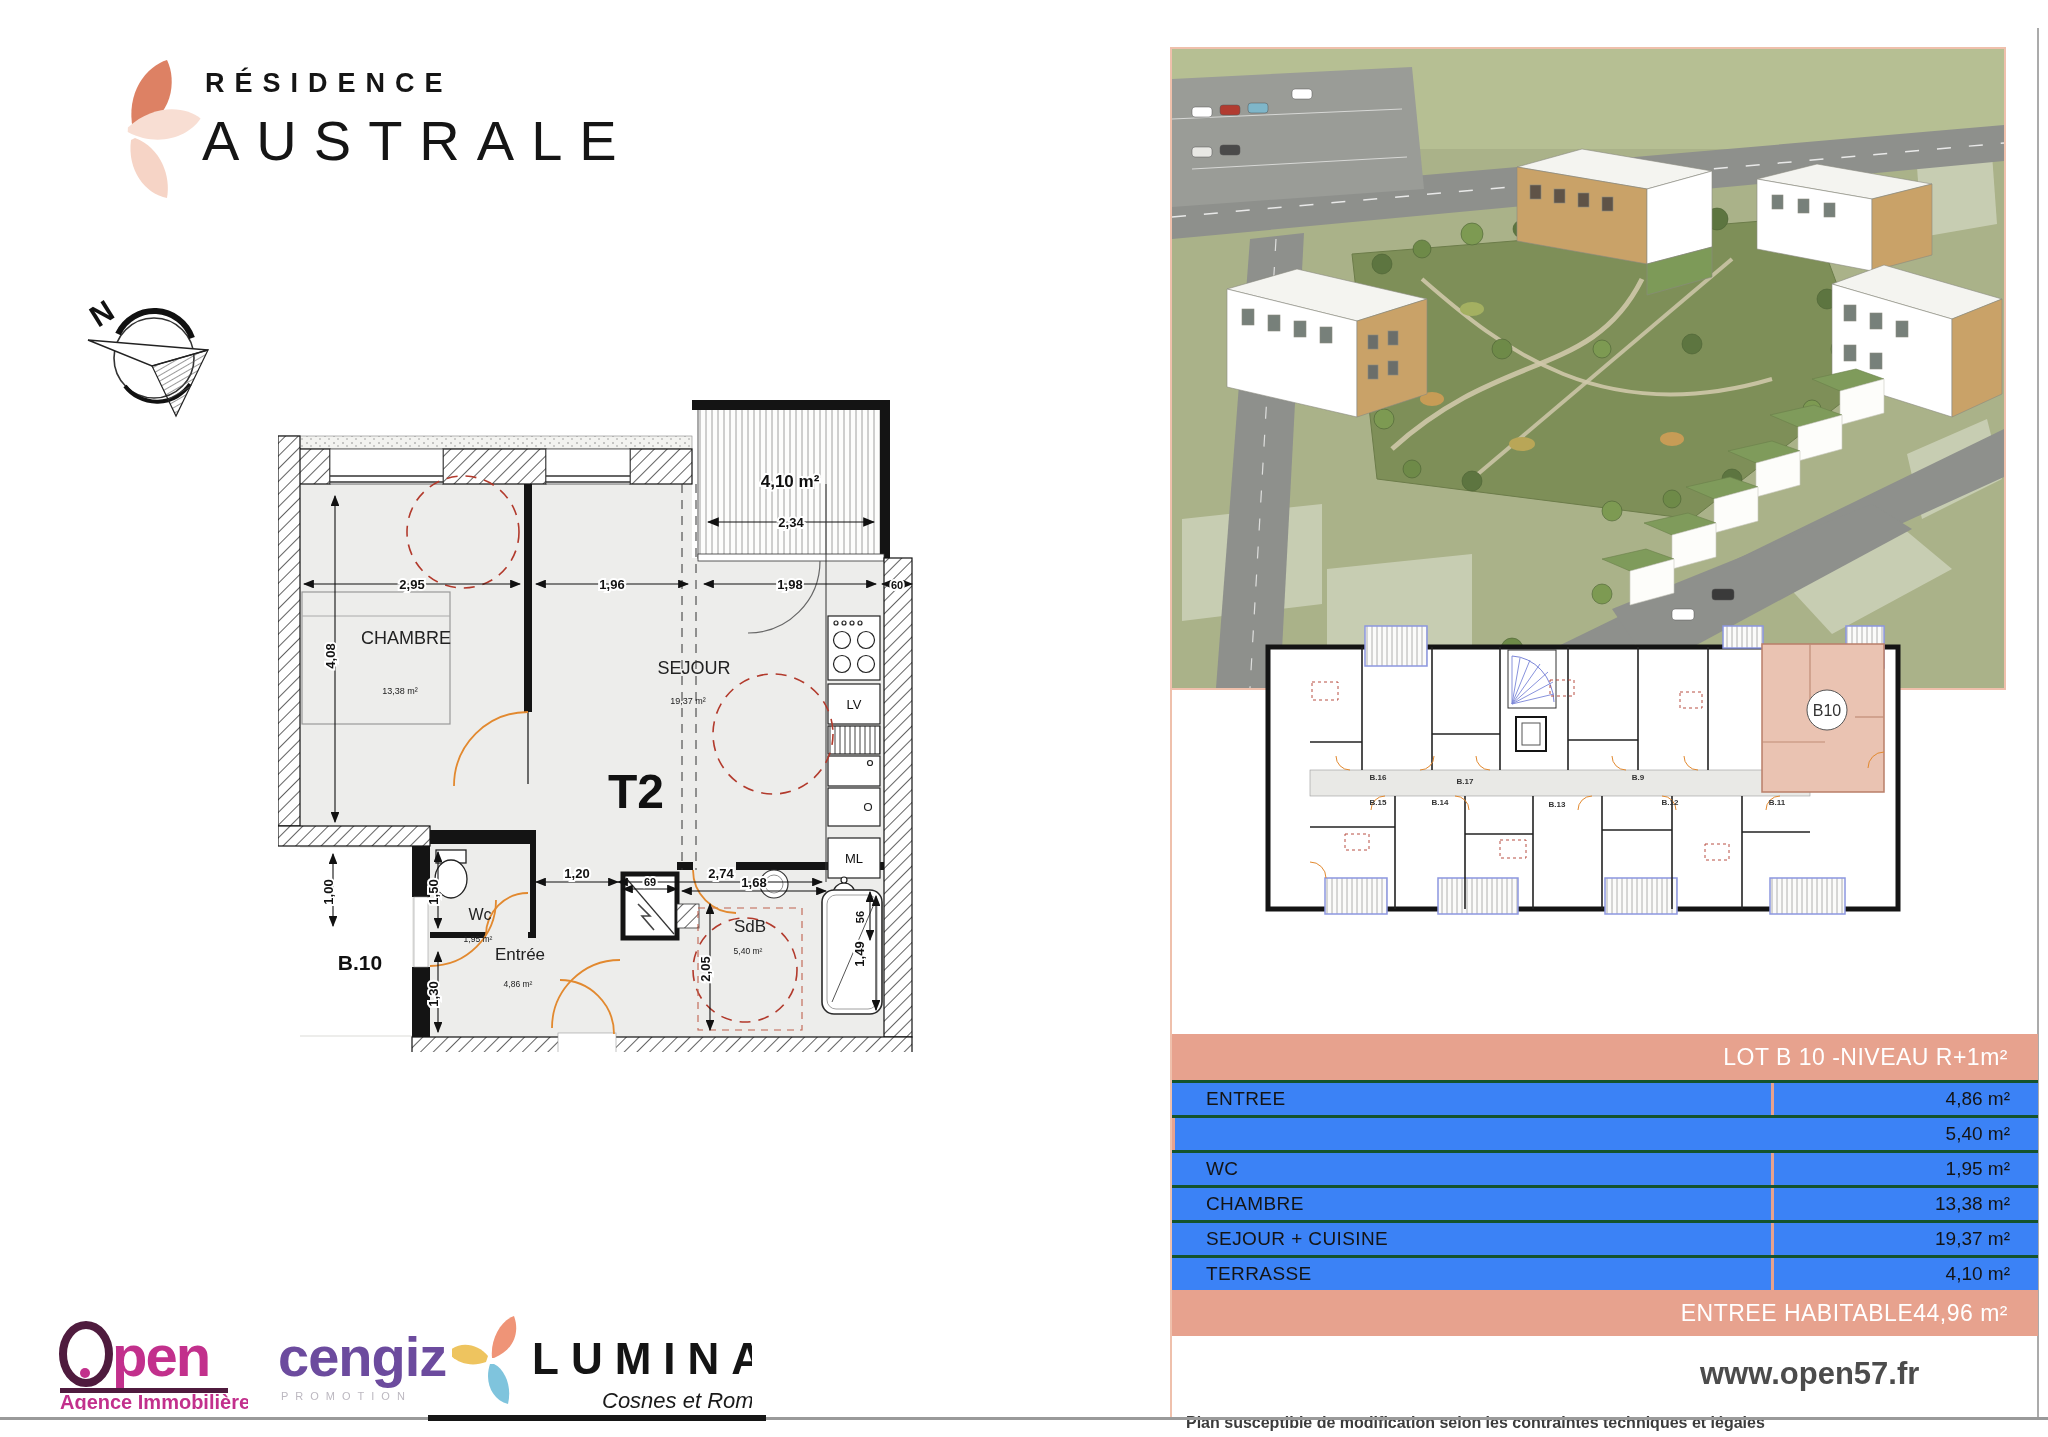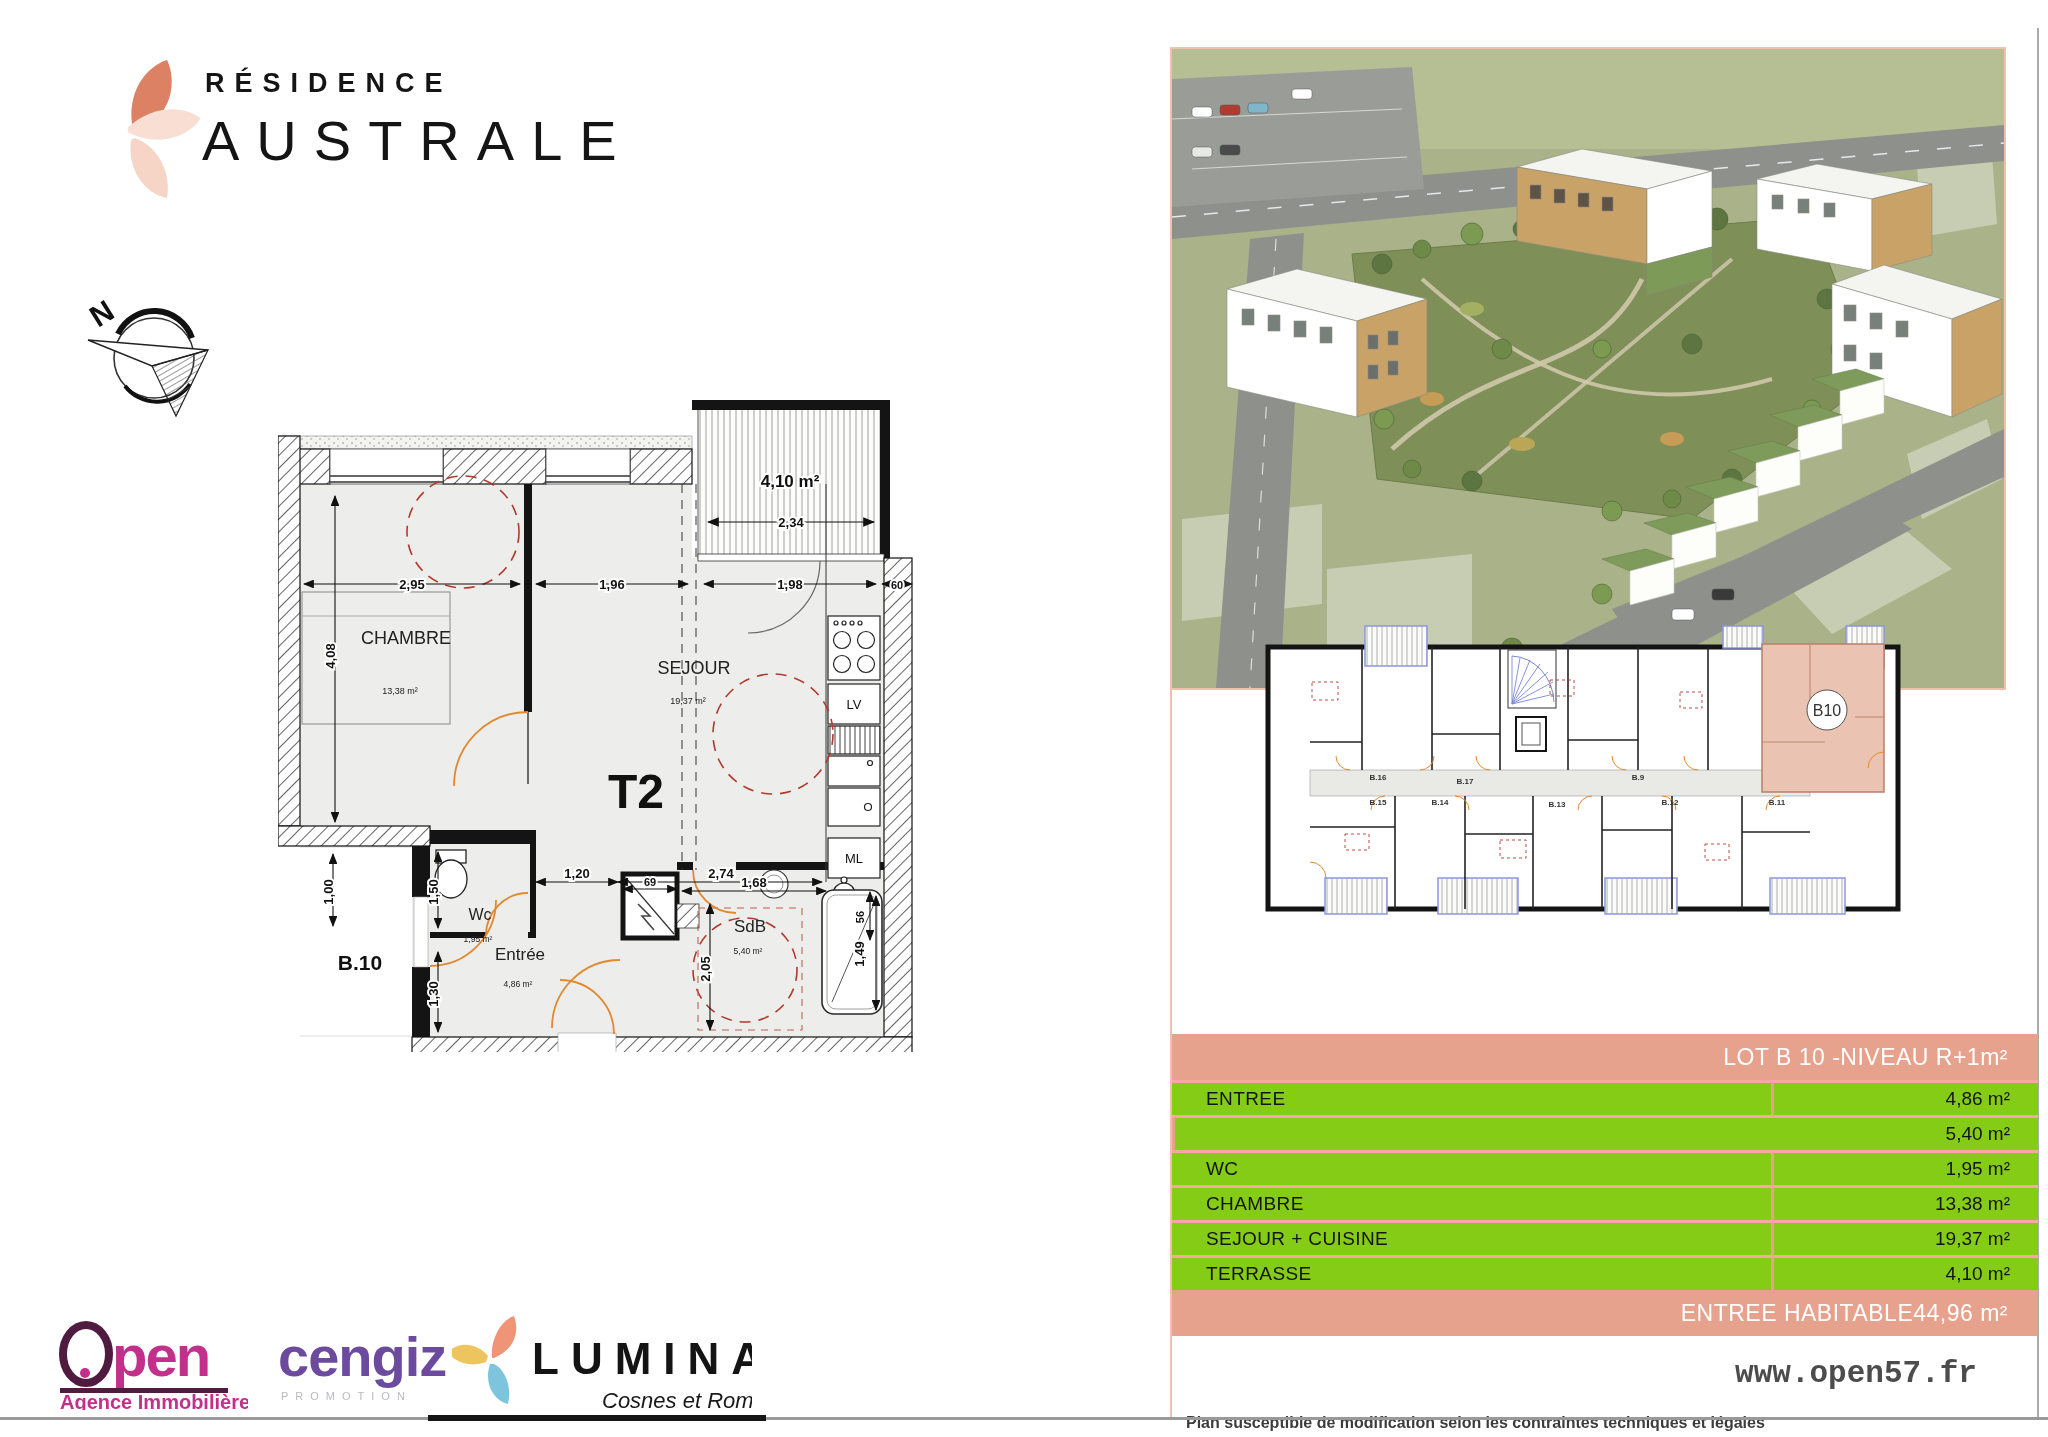--- a/index.html
+++ b/index.html
@@ -16,29 +16,29 @@
   .render-frame{left:1170px;top:47px;width:836px;height:643px;border:2px solid #efc0ac;box-sizing:border-box;}
   .vline-salmon{left:1170px;top:47px;width:2px;height:1371px;background:#efc0ac;}
   .vline-gray{left:2037px;top:28px;width:2px;height:1390px;background:#ababab;}
   .bottom-line{left:0;top:1417px;width:2048px;height:3px;background:#9a9a9a;}
   .bottom-line-dark{left:428px;top:1415px;width:338px;height:6px;background:#161616;}
 
   
   .area-table{left:1172px;top:1034px;width:866px;box-sizing:border-box;font-family:"Liberation Sans",sans-serif;}
   .at-header,.at-footer{background:#e7a28e;color:#fff;height:46px;display:flex;align-items:center;
      justify-content:flex-end;padding:0 30px 0 34px;font-size:23px;letter-spacing:0.5px;}
-  .at-row{background:#84cc16;height:32px;display:flex;border-top:3px solid #fca5a5;}
+  .at-row{background:#3b82f6;height:32px;display:flex;border-top:3px solid #14532d;}
   .at-row:first-of-type{border-top:none;}
   .at-label{width:565px;display:flex;align-items:center;padding-left:34px;font-size:19px;color:#141414;letter-spacing:0.4px;}
   .at-value{flex:1;border-left:3px solid #e7a28e;display:flex;align-items:center;justify-content:flex-end;
      padding-right:28px;font-size:19px;color:#141414;}
 
   
   .disclaimer{left:1186px;top:1372px;font-size:16px;font-weight:600;color:#3c3c3c;margin-top:42px;}
-  .website{left:1700px;top:1356px;width:312px;text-align:center;font-size:31px;font-weight:700;color:#4c4c4c;font-family:Liberation Mono, monospace;}
+  .website{left:1700px;top:1356px;width:312px;text-align:left;font-size:31px;font-weight:700;color:#4c4c4c;}
 </style>
 </head>
 <body>
 
 <div class="page">
 
   <svg class="abs" style="left:55px;top:52px;" width="150" height="160" viewBox="0 0 150 160">
     <path d="M78,78 C70,40 92,14 112,8 C122,28 118,66 82,78 Z" fill="#dd8164"></path>
     <path d="M72,84 C38,72 26,42 30,24 C52,26 76,48 76,82 Z" transform="rotate(118 75 80)" fill="#f8ded3"></path>
     <path d="M80,86 C106,96 116,124 112,146 C90,142 72,118 76,88 Z" fill="#f6d4c6"></path>

